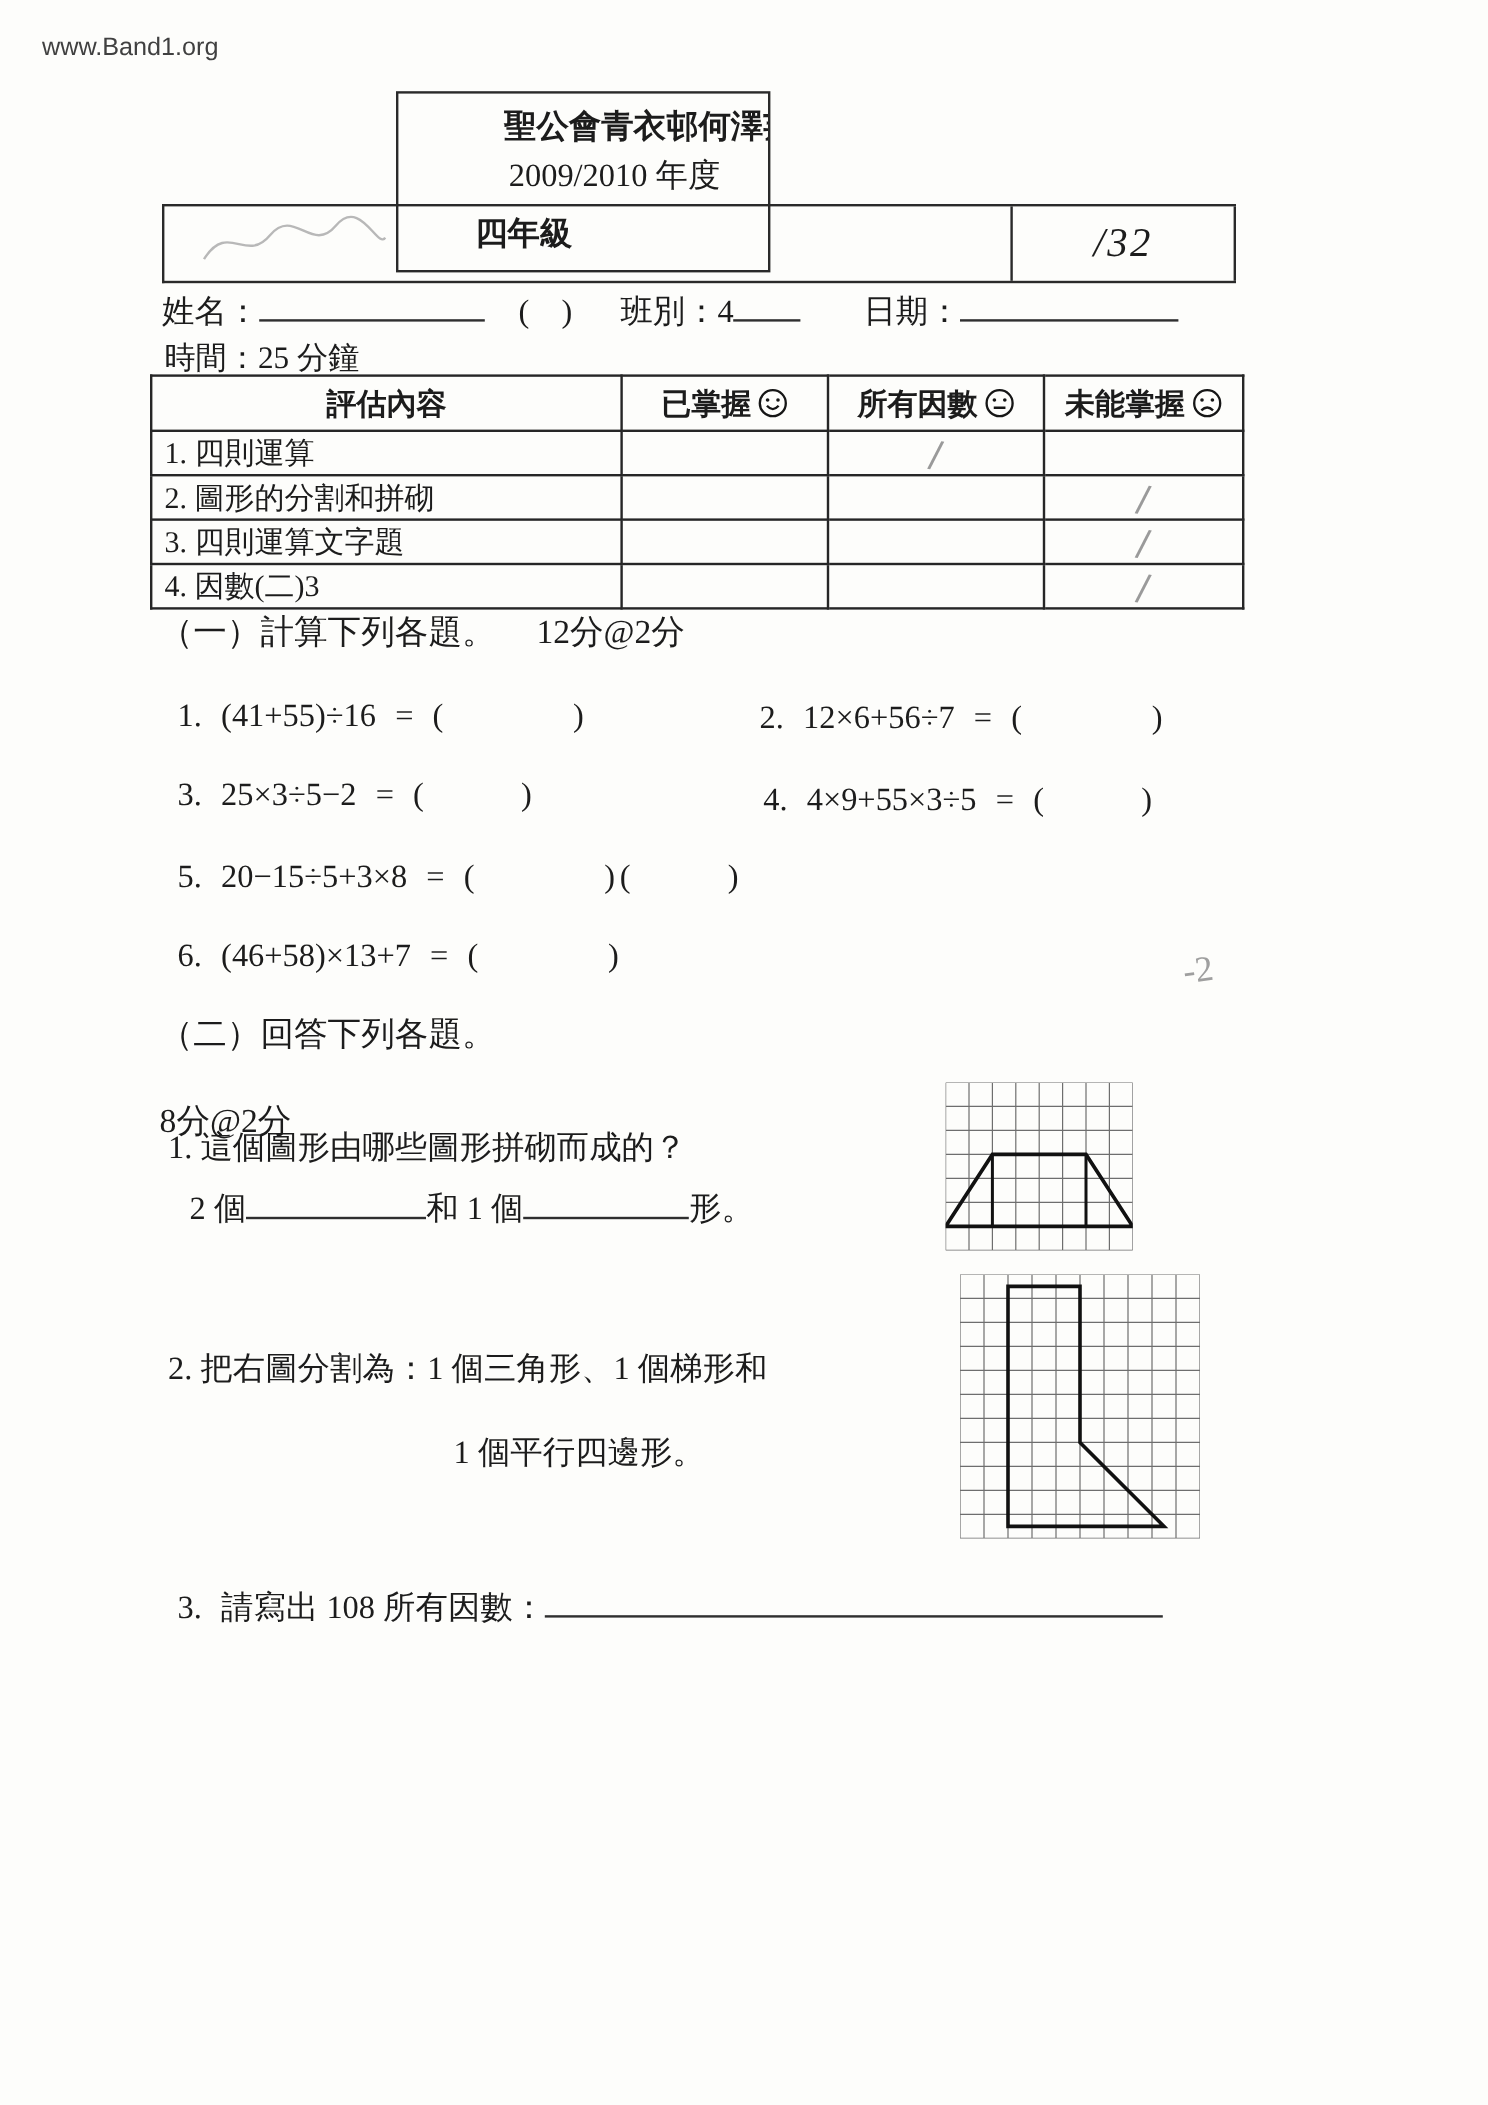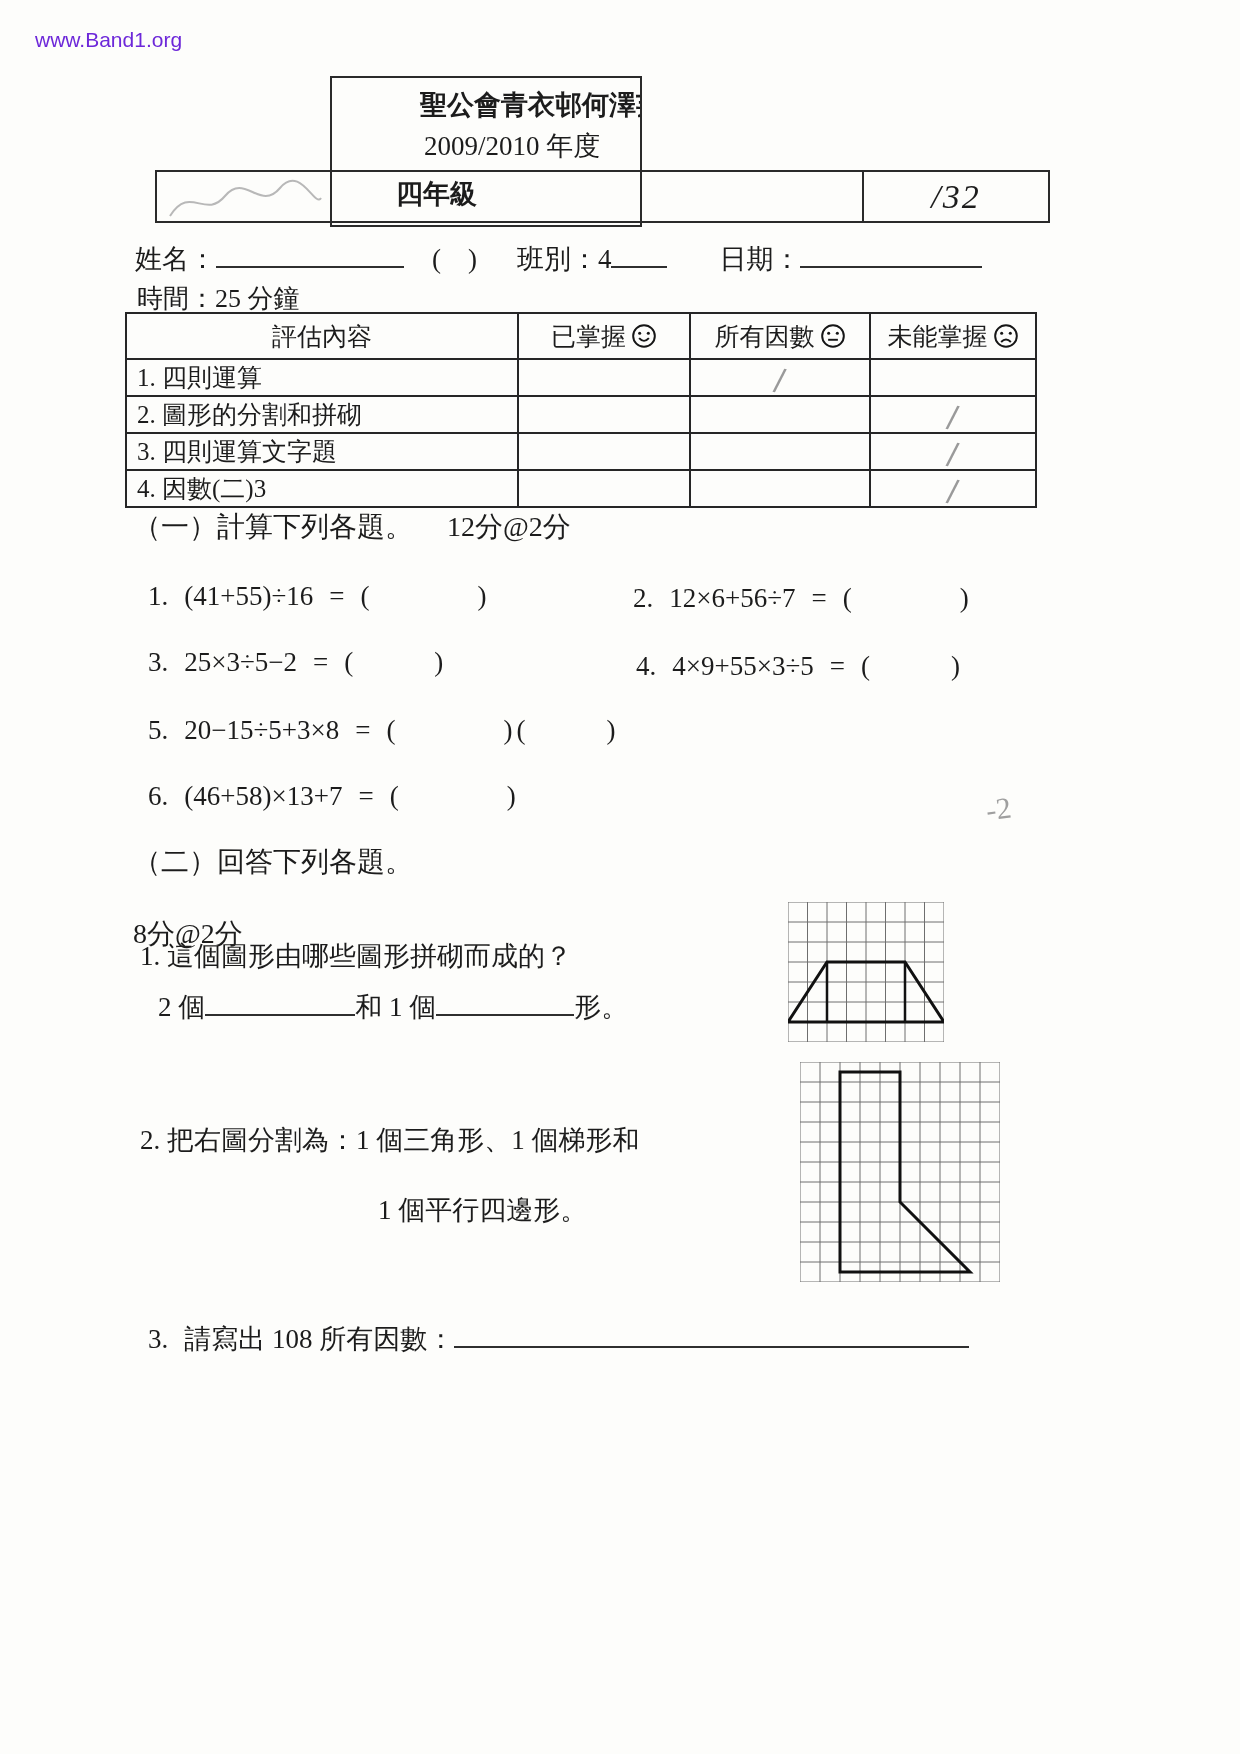--- a/index.html
+++ b/index.html
@@ -6,28 +6,27 @@
   html,body { background:#ffffff; }
   .page {
     position:relative; width:1240px; height:1754px;
     background:#fdfdfb; overflow:hidden;
     font-family:"Liberation Serif","DejaVu Serif",serif;
     color:#1c1c1c;
   }
   .watermark {
     position:absolute; left:35px; top:28px;
     font-family:"Liberation Sans","DejaVu Sans",sans-serif;
-    font-size:21px; color:#6d28d9;
+    font-size:21px; color:#404040;
   }
   
   .band {
-    position:absolute; left:135px; top:170px; width:895px; height:53px;
+    position:absolute; left:135px; top:170px; width:895px; height:66px;
     border-top:2.5px solid #2a2a2a; border-bottom:2.5px solid #2a2a2a;
     border-left:2.5px solid #2a2a2a;
-    margin-left:20px;
   }
   .score-cell {
     position:absolute; left:705px; top:0; bottom:0; right:0;
     border-left:2.5px solid #2a2a2a; border-right:2.5px solid #2a2a2a;
     display:flex; align-items:center; justify-content:center;
     font-size:34px; font-style:italic; letter-spacing:2px;
   }
   .header-box {
     position:absolute; left:330px; top:76px; width:312px; height:151px;
     border:2.5px solid #2a2a2a; overflow:hidden;
@@ -48,21 +47,21 @@
   .info-paren { margin-left:28px; white-space:pre; }
   .info-class { margin-left:40px; }
   .info-date  { margin-left:52px; }
   .time-row { position:absolute; left:137px; top:281px; font-size:26px; }
   
   table.rubric {
     position:absolute; left:125px; top:312px; width:910px;
     border-collapse:collapse; table-layout:fixed; font-size:25px;
   }
   table.rubric th, table.rubric td { border:2.5px solid #262626; }
-  table.rubric th { height:46px; font-weight:normal; text-align:center;margin-top:32px; }
+  table.rubric th { height:46px; font-weight:bold; text-align:center;margin-top:32px; }
   table.rubric td { height:35px; text-align:center; }
   table.rubric td.lbl { text-align:left; padding-left:10px; }
   .hdr-cell { display:inline-flex; align-items:center; gap:5px; }
   .tick {
     display:inline-block; color:#9a9a9a; font-size:30px;
     font-family:"DejaVu Sans","Liberation Sans",sans-serif;
     transform:rotate(10deg) translateY(2px);
   }
   
   .sec-title { position:absolute; display:flex; gap:34px; font-size:28px; white-space:nowrap; }

